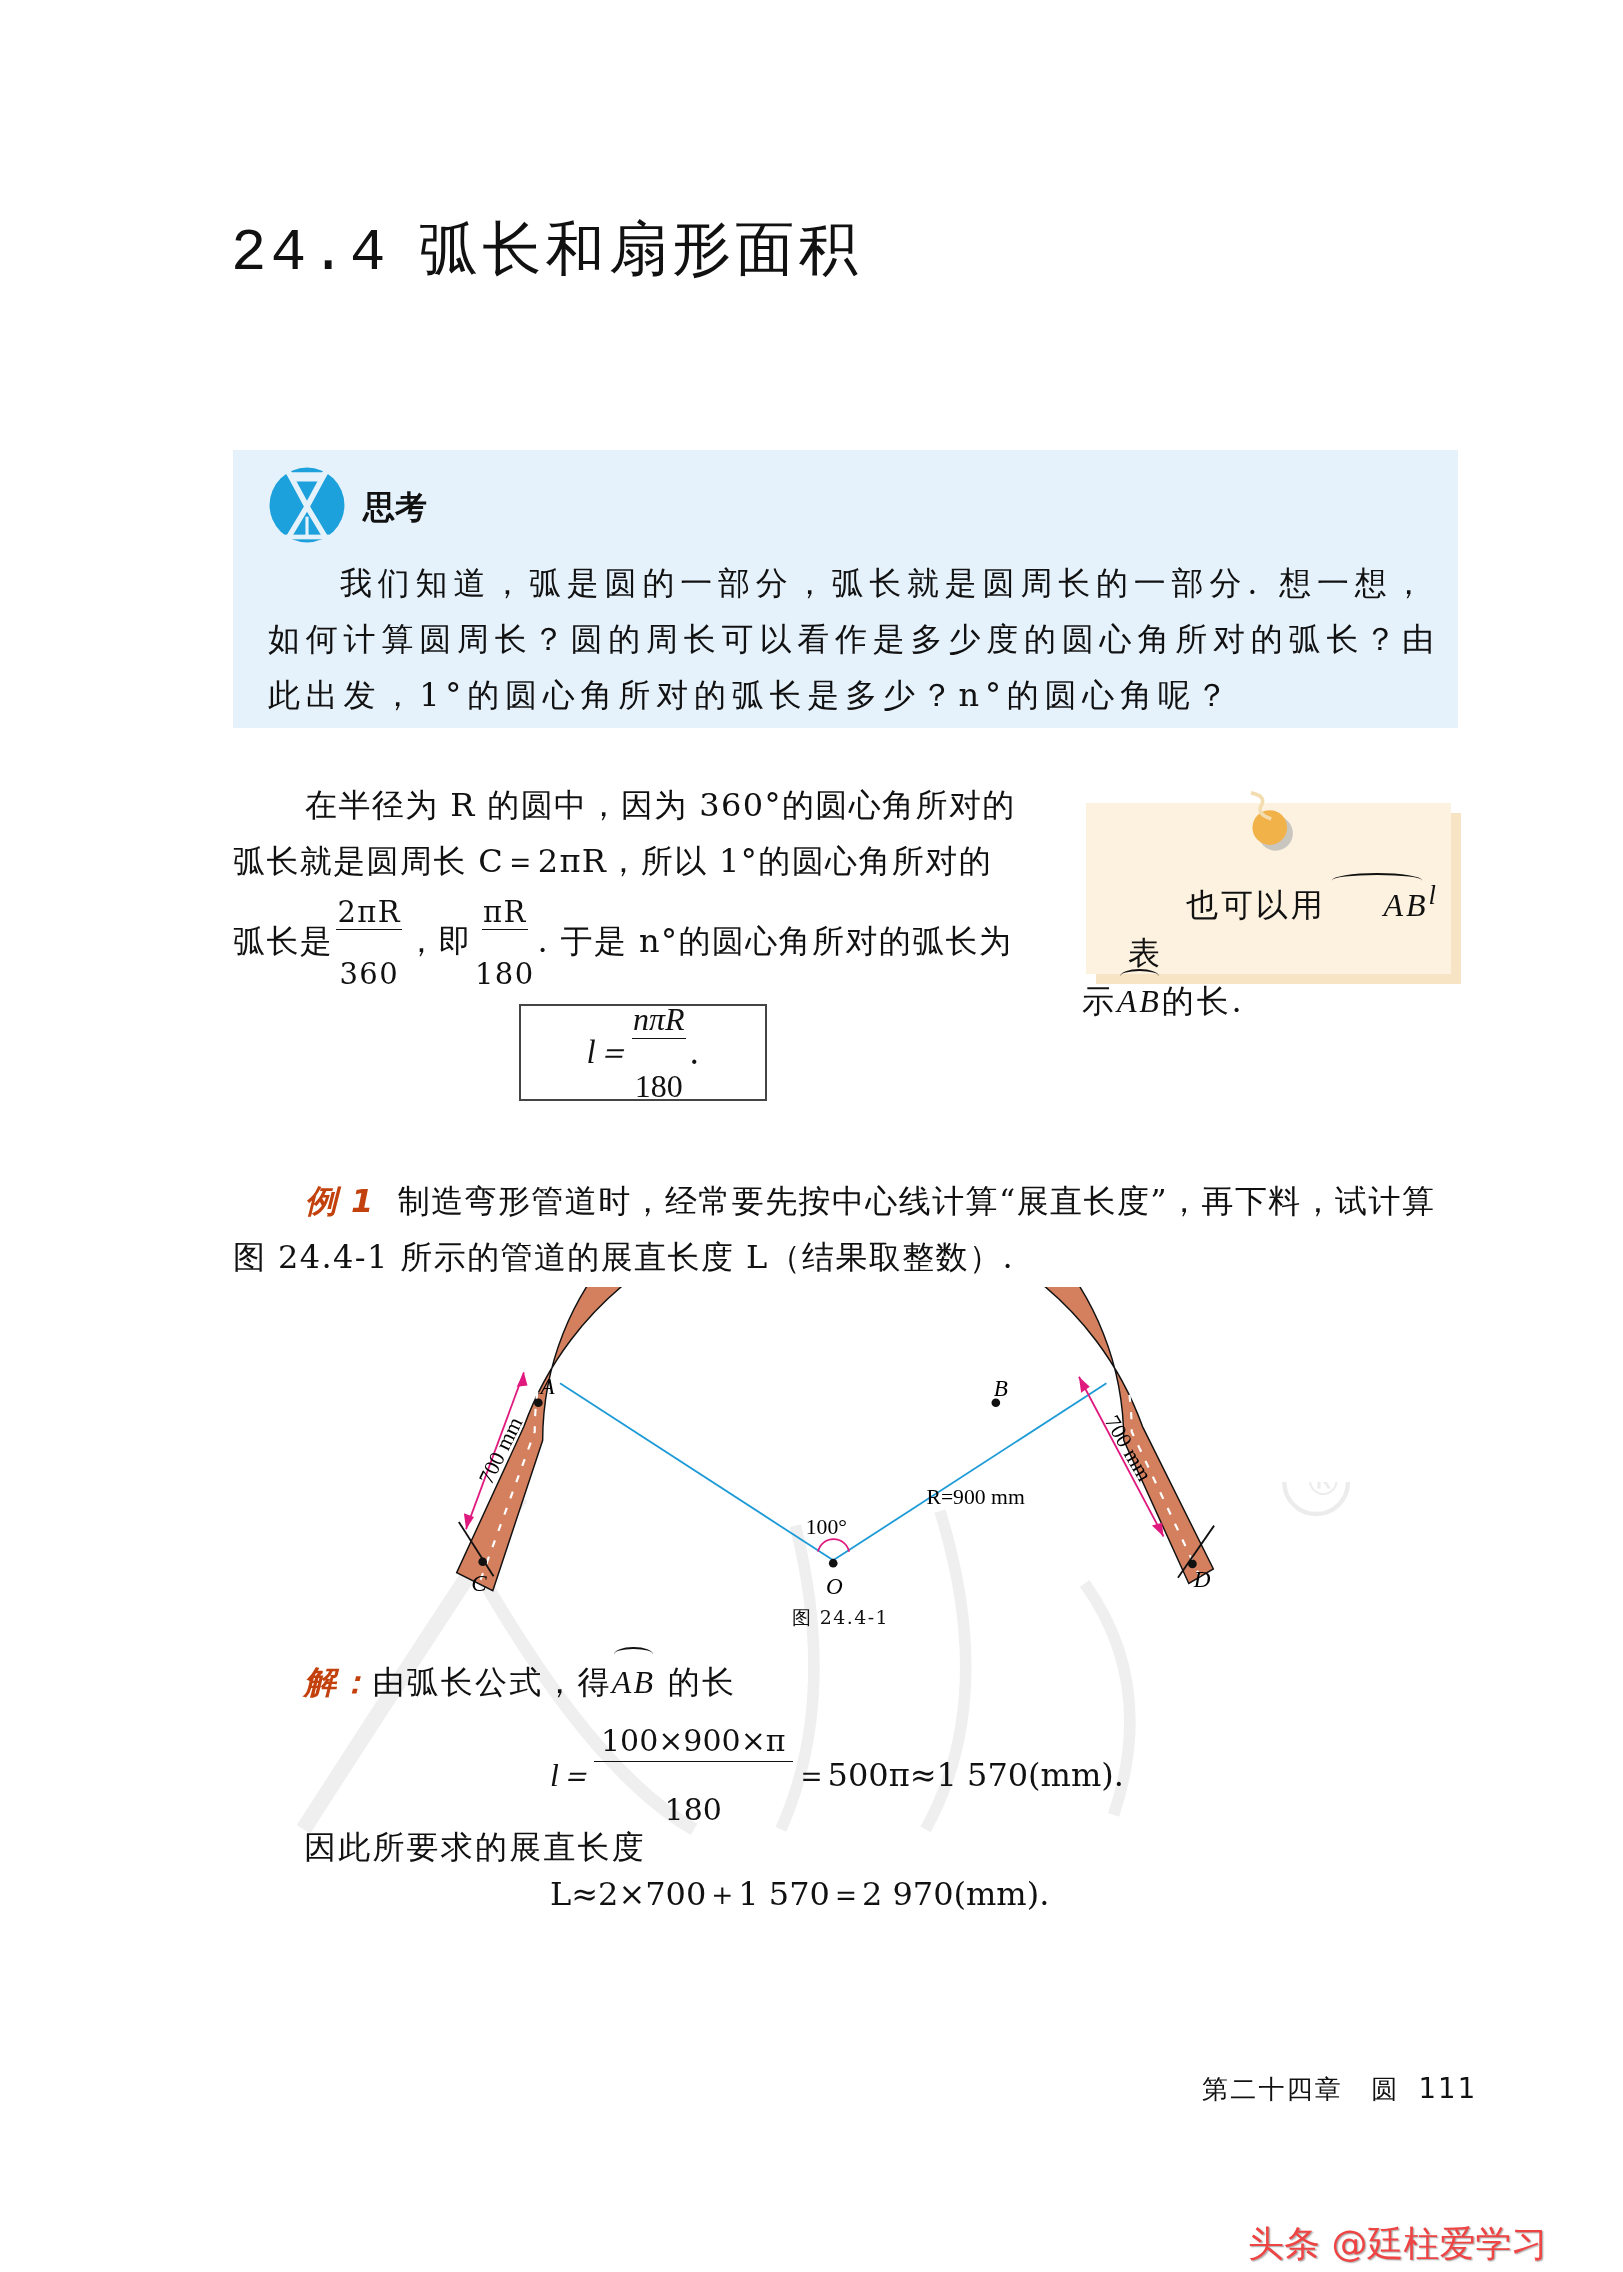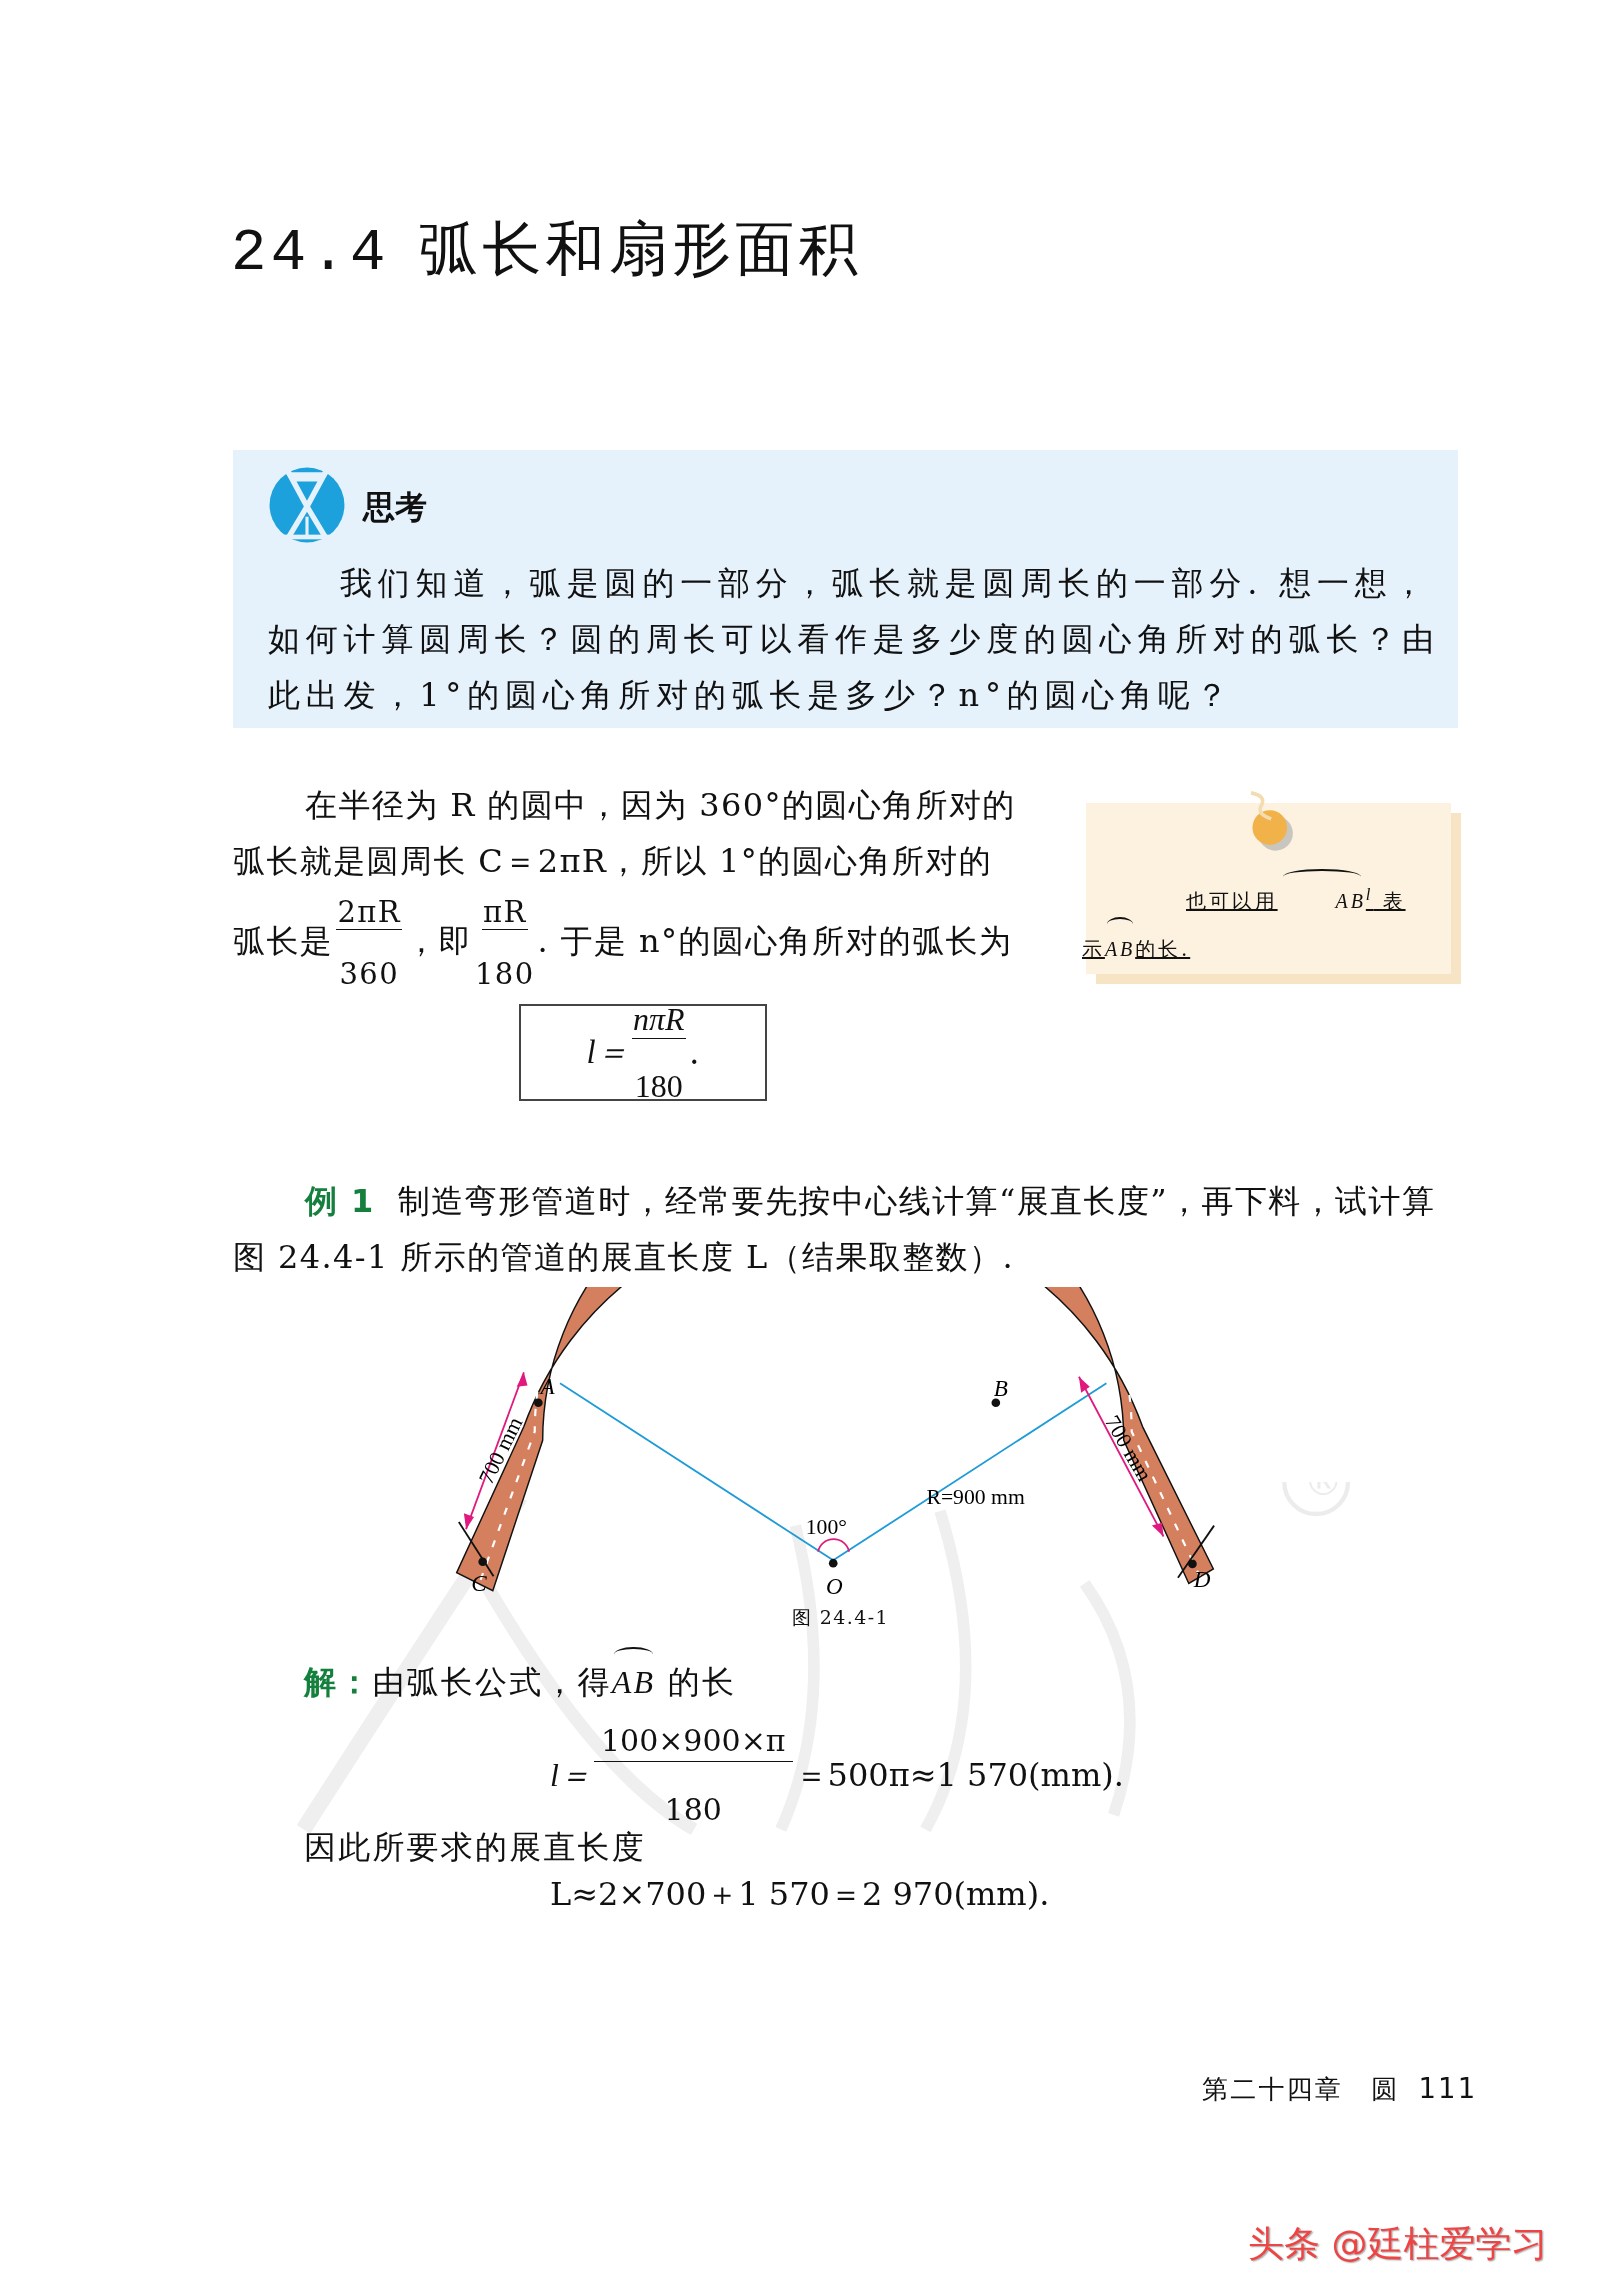--- a/index.html
+++ b/index.html
@@ -18,26 +18,26 @@
   .main-text { left:233px; top:777px; width:832px; letter-spacing:1.4px; }
   .indent { text-indent:72px; }
   .frac { display:inline-flex; flex-direction:column; align-items:center; vertical-align:middle;
           font-size:29px; line-height:33px; margin:0 2.9px;gap:28px; }
   .frac .num { border-bottom:1.4px solid #111; padding:0 1.4px; }
   .it { font-style:italic; font-family:"Liberation Serif", serif; }
   .formula-box { left:519px; top:1004px; width:244px; height:93px; border:2.2px solid #444;
                  display:flex; align-items:center; justify-content:center; font-size:33px; }
   .note-shadow { left:1096px; top:813px; width:365px; height:171px; background:#f6e4c4; }
   .note { left:1086px; top:803px; width:365px; height:171px; background:#fdf2e0; }
-  .note-text { left:1128px; top:871px; font-size:20px; line-height:48px; width:318px; letter-spacing:2.9px;text-decoration:underline; }
+  .note-text { left:1128px; top:871px; font-size:32px; line-height:48px; width:318px; letter-spacing:2.9px; }
   .pin { left:1238px; top:790px; width:65px; height:65px; }
   .arc { position:relative; display:inline-block; }
   .arc::before { content:""; position:absolute; left:6%; right:6%; top:-7.2px; height:13px;
                  border-top:2.2px solid #111; border-radius:50% 50% 0 0; }
-  .ex-label { color:#15803d; font-family:"DejaVu Sans", sans-serif; font-weight:bold; }
+  .ex-label { color:#c2410c; font-family:"DejaVu Sans", sans-serif; font-weight:bold;font-style:italic; }
   .example { left:233px; top:1173px; width:1229px; text-indent:72px; letter-spacing:1.4px; }
   .figure { left:448px; top:1287px; width:795px; height:311px; }
   .caption { left:792px; top:1605px; font-size:19px; letter-spacing:1.4px; }
   .solution { left:304px; top:1654px; }
   .eq1 { left:550px; top:1721px; font-size:32px; display:flex; align-items:center; }
   .line2 { left:304px; top:1819px; }
   .eq2 { left:550px; top:1873px; font-size:32px; }
   .footer { left:1202px; top:2072px; font-size:26px; letter-spacing:2.2px; }
   .footer .pg { font-family:"DejaVu Sans", sans-serif; font-size:27.5px; margin-left:19px; }
   .brand { left:1248px; top:2220px; font-size:36px; font-family:"DejaVu Sans", sans-serif;

